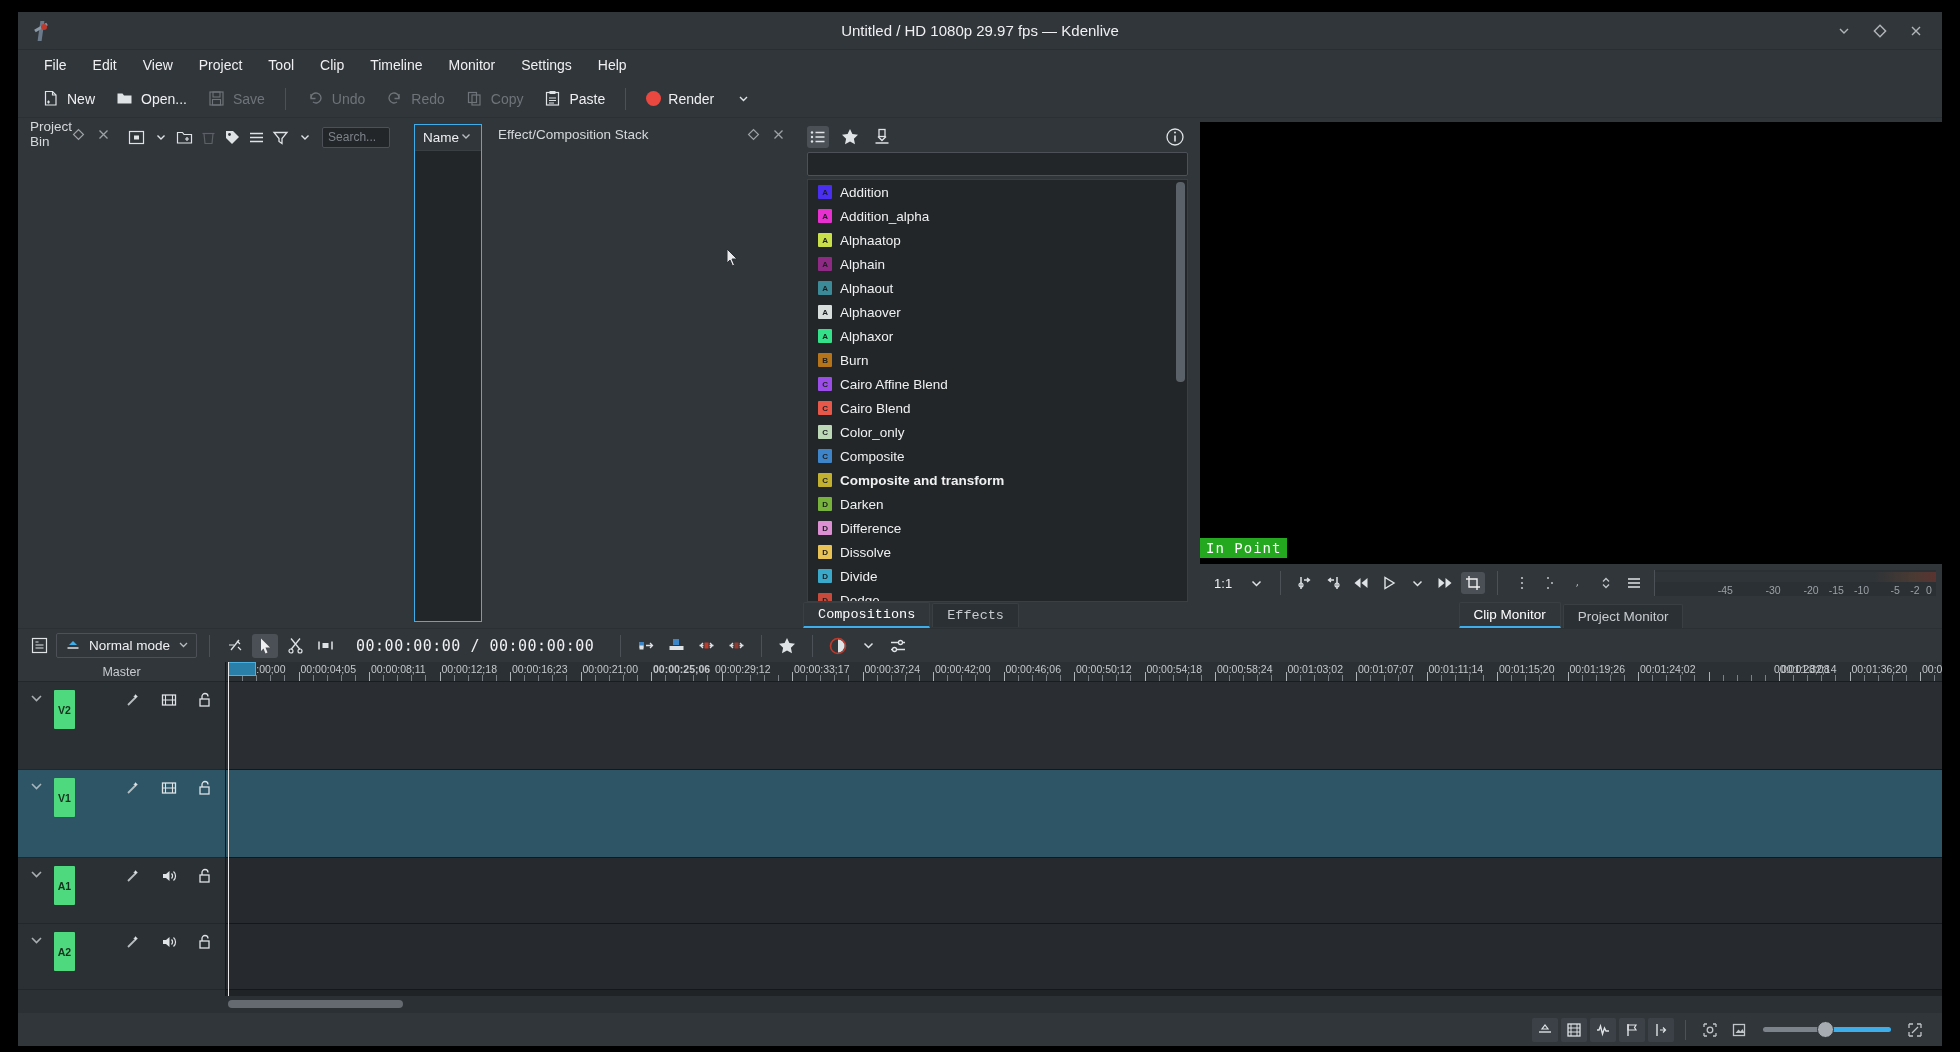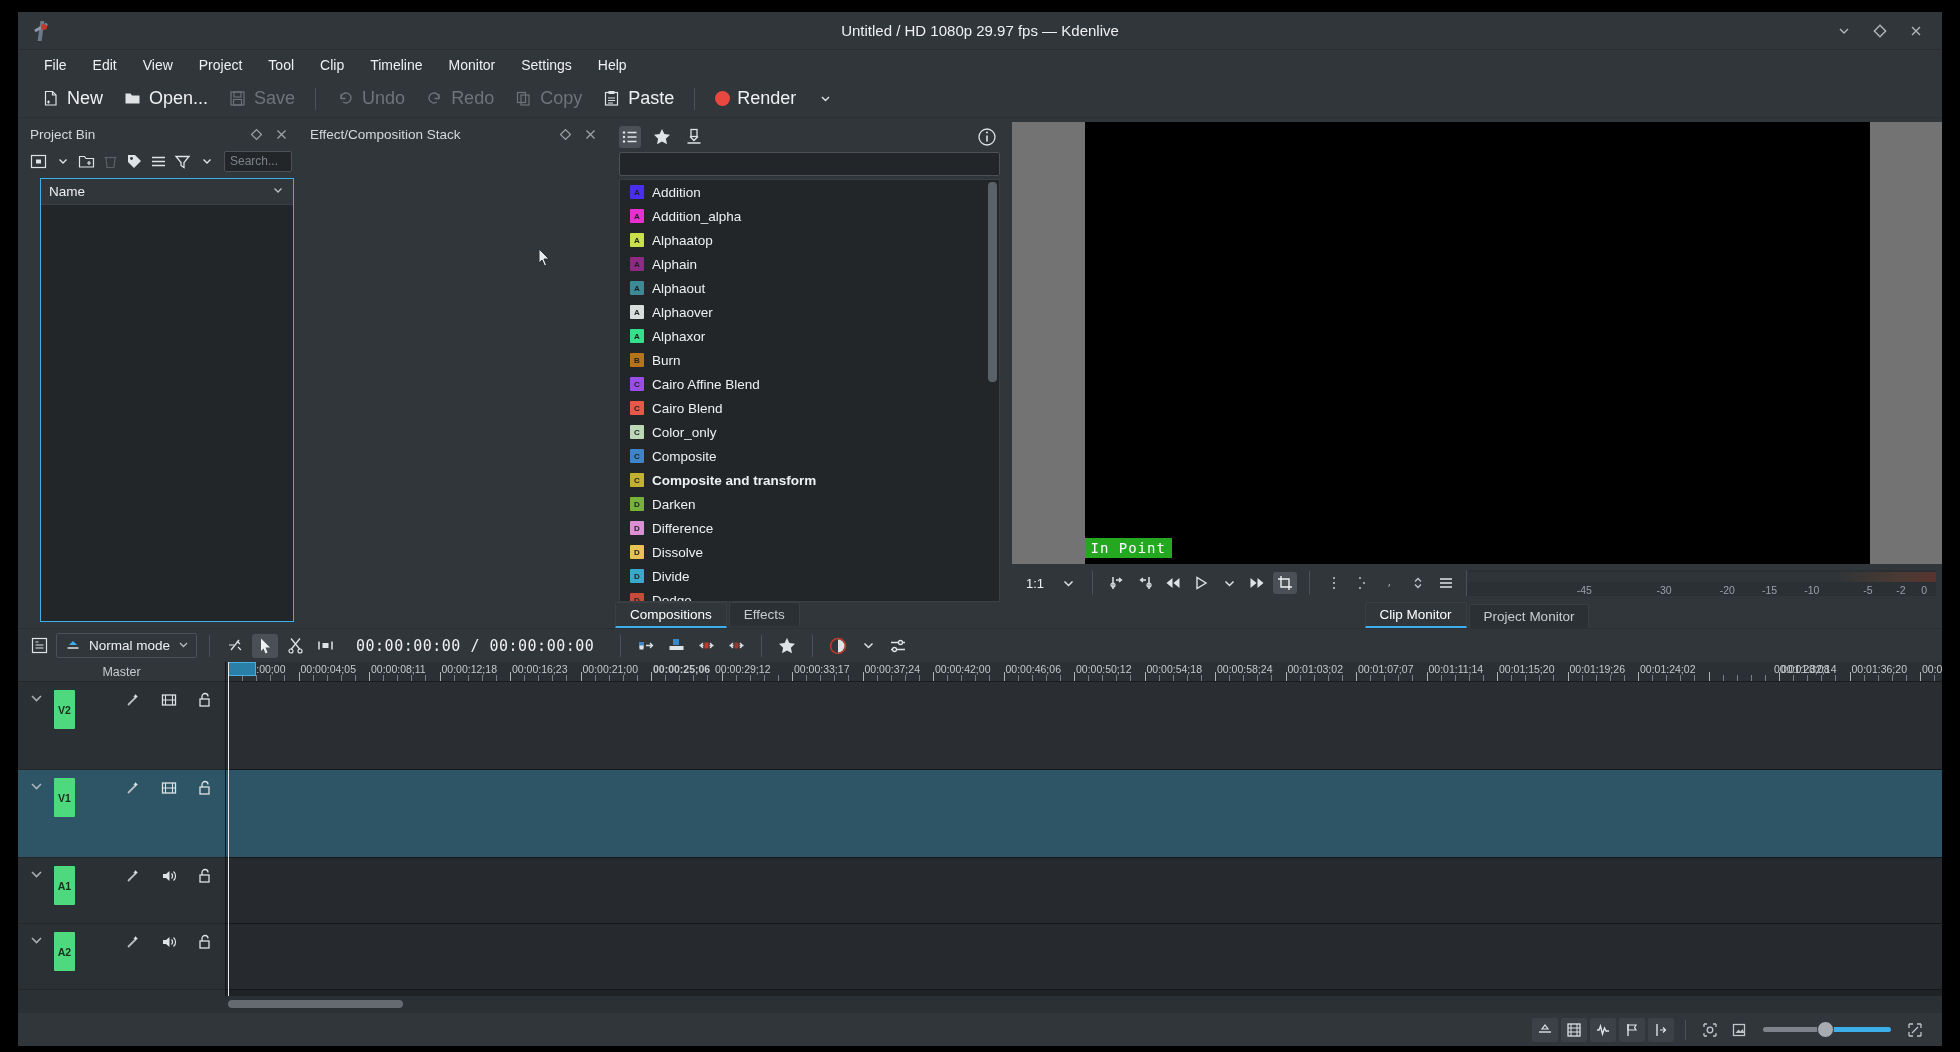--- a/index.html
+++ b/index.html
@@ -45,21 +45,21 @@
     padding-left: 14px; gap: 2px;
     font-size: 14px;
   }
   .menu-item { padding: 4px 12px; border-radius: 2px; color: #eff0f1; }
 
   
   .toolbar {
     height: 38px; flex: 0 0 38px;
     display: flex; align-items: center;
     padding-left: 14px; gap: 2px;
-    font-size: 18px;
+    font-size: 14px;
     border-bottom: 1px solid #2b3034;
   }
   .tb-btn { display: flex; align-items: center; gap: 7px; padding: 4px 9px; border-radius: 3px; color: #eff0f1; }
   .tb-btn.disabled { color: #6e7479; }
   .tb-sep { width: 1px; height: 22px; background: #4b5156; margin: 0 9px; }
   .ico { width: 19px; height: 19px; flex: 0 0 19px; display:flex; align-items:center; justify-content:center; }
   .ico svg { display: block; }
   .render-dot { width: 15px; height: 15px; border-radius: 50%; background: #e8483f; }
 
   
@@ -70,21 +70,21 @@
   .panel-title {
     height: 24px; flex: 0 0 24px;
     display: flex; align-items: center;
     font-size: 13.5px; color: #d6d9db;
     padding: 0 4px 0 8px;
   }
   .panel-title .pt-actions { margin-left: auto; display: flex; gap: 12px; align-items: center; padding-right: 6px; }
   .pt-ico { width: 13px; height: 13px; opacity: .8; }
 
   
-  .bin { flex: 0 0 276px; display: flex; flex-direction: column; }
+  .bin { flex: 0 0 276px; display: flex; flex-direction: row; }
   .bin-toolbar { height: 30px; display: flex; align-items: center; gap: 3px; padding: 0 6px; }
   .bin-toolbar .ico { width: 21px; height: 21px; flex:0 0 21px; }
   .bin-search {
     margin-left: 4px; width: 68px; height: 21px;
     background: #232629; border: 1px solid #4d5157; border-radius: 2px;
     color: #7d838a; font-size: 12px; padding: 0 5px;
     display: flex; align-items: center;
   }
   .bin-list { flex: 1 1 auto; border: 1px solid #3daee9; background: #232629; margin: 2px 4px 6px 18px; display:flex; flex-direction:column; }
   .bin-head {
@@ -117,21 +117,21 @@
   .comp-badge {
     width: 14px; height: 14px; flex: 0 0 14px; border-radius: 1px;
     display: flex; align-items: center; justify-content: center;
     font-size: 8px; color: #1b1e20; font-weight: bold;
   }
   .comp-row.bold { font-weight: bold; }
   .comps-scroll {
     position: absolute; right: 2px; top: 2px; width: 9px; height: 200px;
     background: #5a6168; border-radius: 4px;
   }
-  .comps-tabs { height: 26px; flex: 0 0 26px; display: flex; align-items: flex-start; padding-left: 4px; gap: 2px; }
+  .comps-tabs { height: 26px; flex: 0 0 26px; display: flex; align-items: center; padding-left: 4px; gap: 2px; font-family: Liberation Mono, monospace; }
   .tab {
     padding: 4px 14px; font-size: 13.5px; background: #2b3034;
     border: 1px solid #3a3f44; border-bottom: none; color: #c8ccd0;
     border-radius: 2px 2px 0 0;
   }
   .tab.active { background: #31363b; color: #fff; border-bottom: 2px solid #3daee9; }
 
   
   .monitor { flex: 1 1 auto; display: flex; flex-direction: column; min-width: 0; background: #31363b; }
   .mon-view { flex: 1 1 auto; background: #737373; position: relative; display: flex; justify-content: center; }

